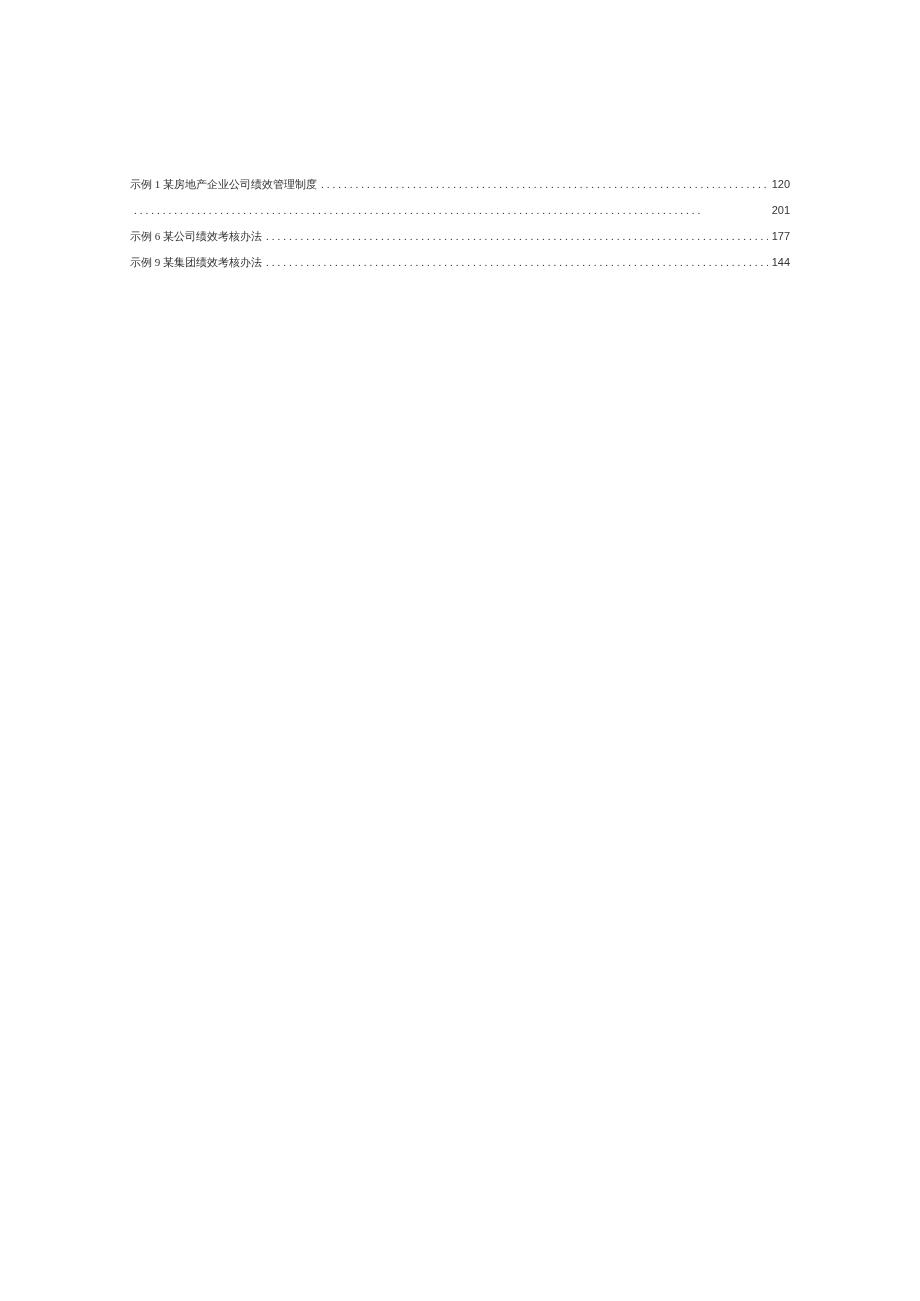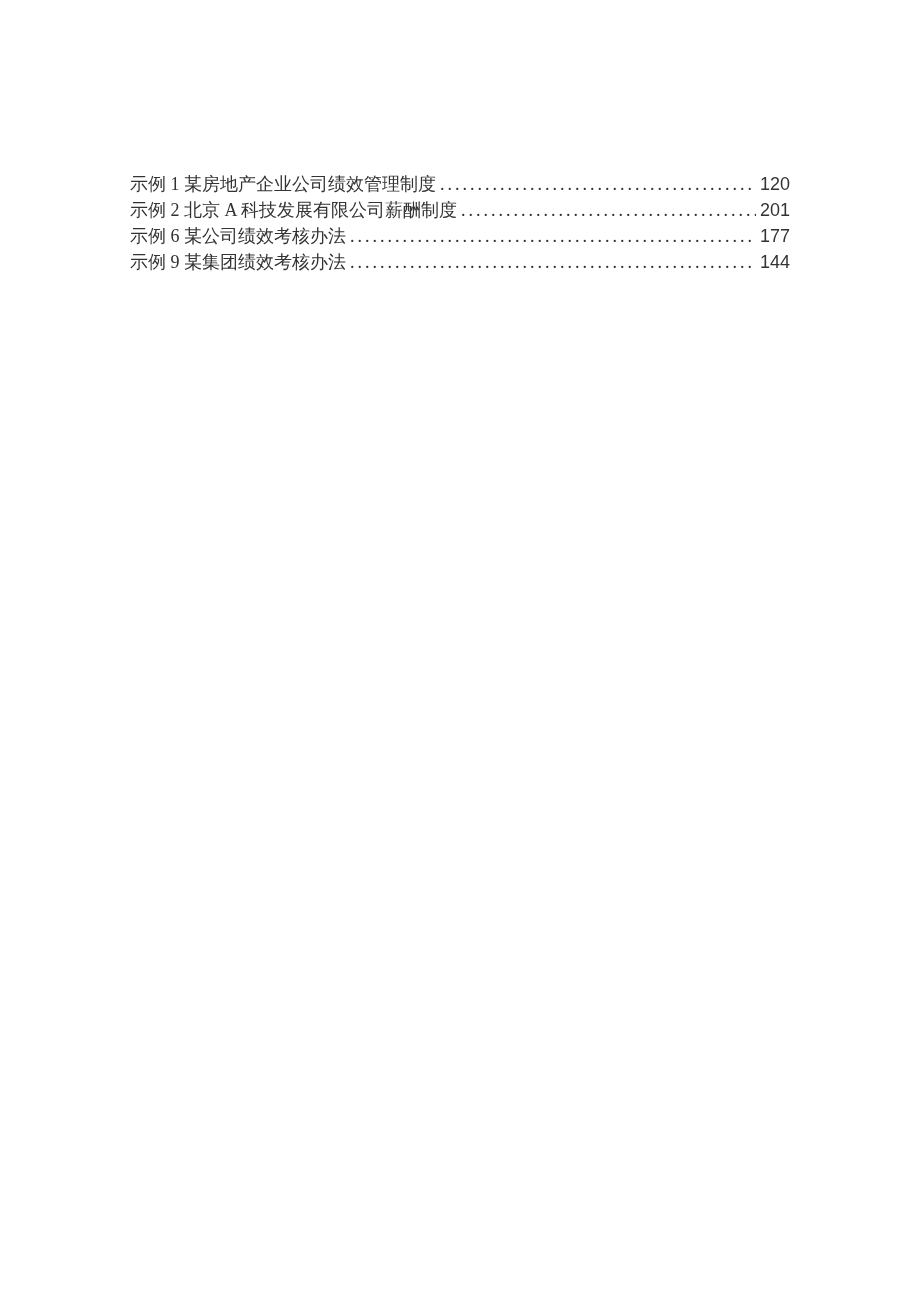--- a/index.html
+++ b/index.html
@@ -16,21 +16,21 @@
     }
     .page-content {
       position: absolute;
       top: 171px;
       left: 130px;
       width: 660px;
     }
     .toc-entry {
       display: flex;
       align-items: baseline;
-      font-size: 18px;
+      font-size: 11px;
       color: #333333;
       line-height: 26px;
       white-space: nowrap;
     }
     .toc-title {
       flex-shrink: 0;
     }
     .toc-dots {
       flex: 1;
       overflow: hidden;
@@ -49,21 +49,20 @@
 </head>
 <body>
 
 <div class="page-content">
   <div class="toc-entry">
     <span class="toc-title">示例 1 某房地产企业公司绩效管理制度</span>
     <span class="toc-dots"></span>
     <span class="toc-page">120</span>
   </div>
   <div class="toc-entry">
-    <span class="toc-title">示例 2 北京 A 科技发展有限公司薪酬制度</span>
     <span class="toc-dots"></span>
     <span class="toc-page">201</span>
   </div>
   <div class="toc-entry">
     <span class="toc-title">示例 6 某公司绩效考核办法</span>
     <span class="toc-dots"></span>
     <span class="toc-page">177</span>
   </div>
   <div class="toc-entry">
     <span class="toc-title">示例 9 某集团绩效考核办法</span>

